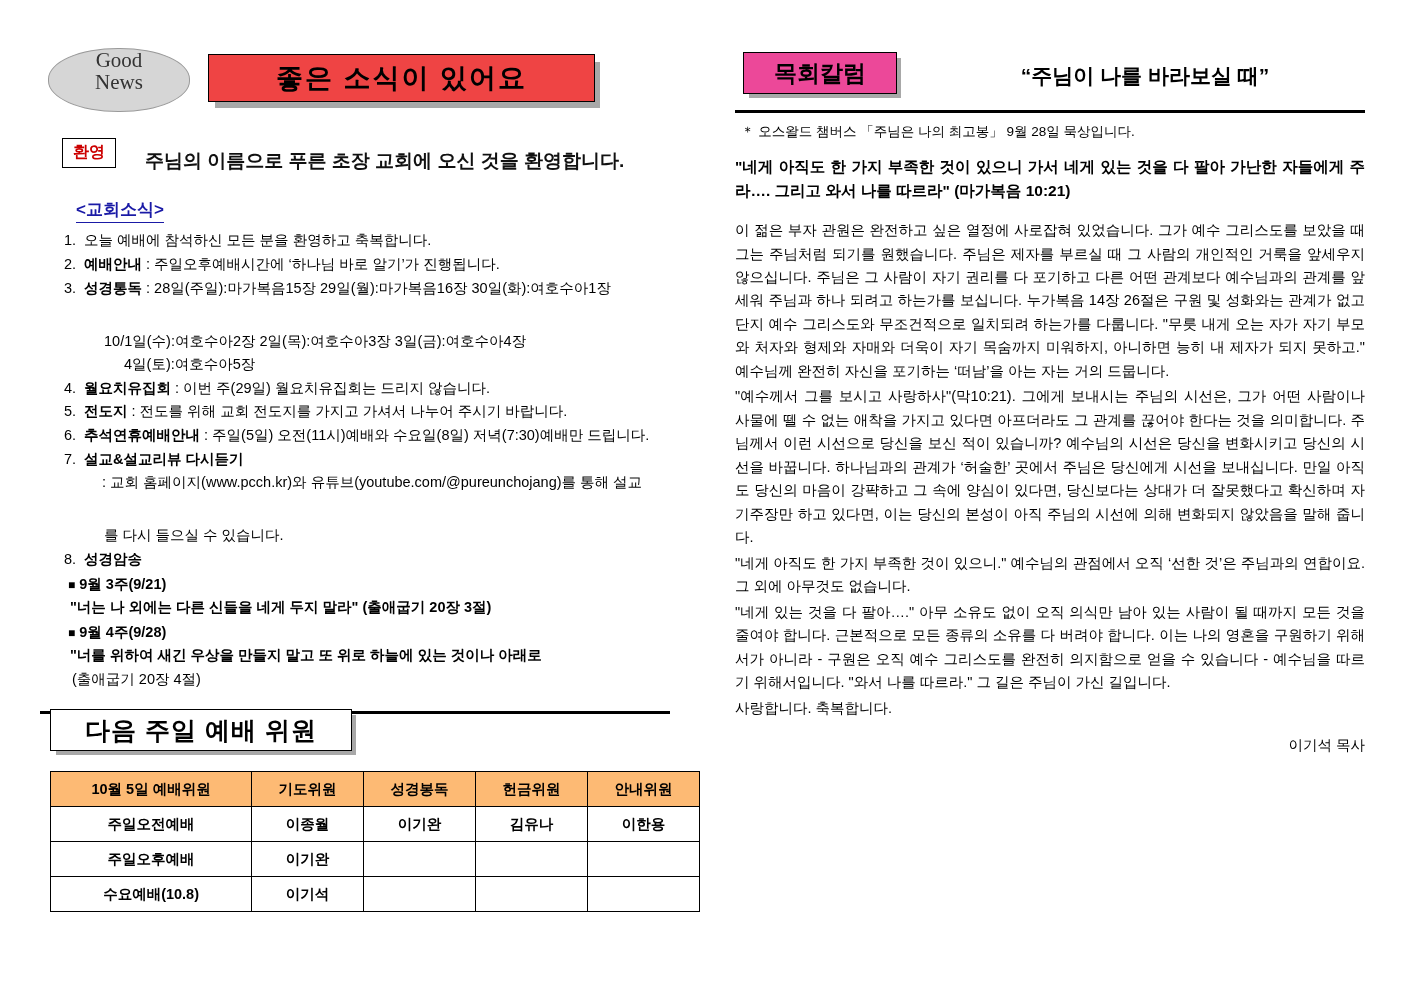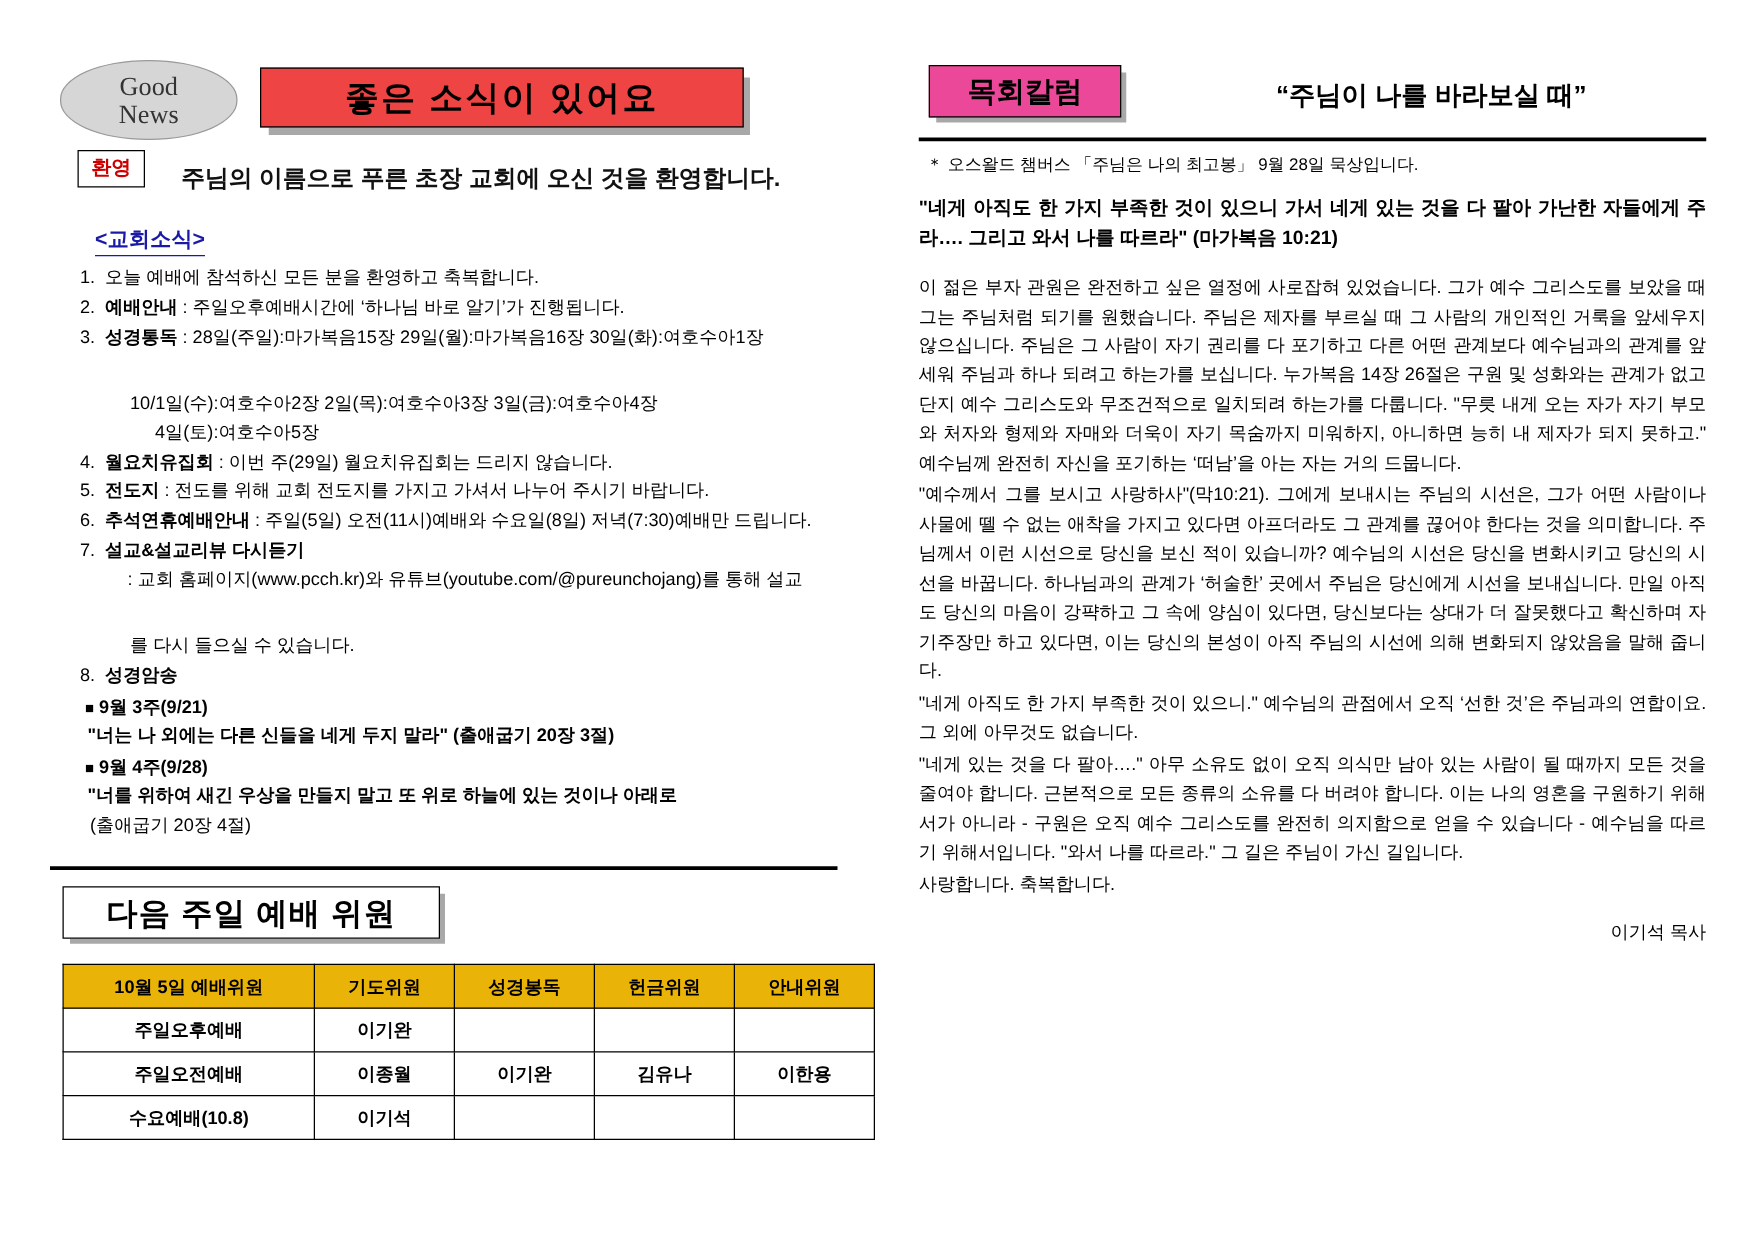--- a/index.html
+++ b/index.html
@@ -15,34 +15,34 @@
 
   
   .left{position:absolute;left:40px;top:40px;width:660px;}
   .right{position:absolute;left:735px;top:50px;width:630px;}
 
   
   .gn-wrap{position:relative;height:78px;}
   .gn-oval{
     position:absolute;left:8px;top:8px;width:140px;height:62px;
     background:#d6d6d6;border:1px solid #9a9a9a;border-radius:70px/31px;
-    display:flex;flex-direction:column;align-items:center;justify-content:center;
+    display:flex;flex-direction:column;align-items:center;
     font-family:"Liberation Serif", serif;font-size:21px;color:#333;line-height:1.05;
   }
   .banner-shadow{
     position:absolute;left:175px;top:22px;width:385px;height:46px;background:#a8a8a8;
   }
   .banner{
     position:absolute;left:168px;top:14px;width:385px;height:46px;
     background:#ef4444;border:1px solid #000;
     display:flex;align-items:center;justify-content:center;
     font-size:27px;font-weight:bold;letter-spacing:2px;
   }
 
-  .welcome-row{position:relative;height:46px;margin-top:2px;}
+  .welcome-row{position:relative;height:46px;margin-top:20px;}
   .welcome-badge{
     position:absolute;left:22px;top:0;padding:3px 10px 4px 10px;
     border:1px solid #000;background:#fff;color:#cc0000;font-weight:bold;font-size:16px;
   }
   .welcome-text{
     position:absolute;left:105px;top:10px;font-size:19px;font-weight:bold;color:#111;
   }
 
   .notice-title{
     margin-top:14px;margin-left:36px;font-size:17px;color:#1a1aa6;font-weight:bold;
@@ -66,21 +66,21 @@
   .lower-title-wrap{position:relative;height:52px;}
   .lt-shadow{position:absolute;left:16px;top:10px;width:300px;height:40px;background:#a8a8a8;}
   .lt-box{
     position:absolute;left:10px;top:4px;width:300px;height:40px;background:#fff;border:1px solid #000;
     display:flex;align-items:center;justify-content:center;font-size:25px;font-weight:bold;letter-spacing:1px;
   }
   table.duty{border-collapse:collapse;margin-top:14px;margin-left:10px;font-size:14.5px;}
   table.duty td,table.duty th{
     border:1px solid #000;height:34px;text-align:center;font-weight:bold;padding:0 6px;
   }
-  table.duty th{background:#eab308;}
+  table.duty th{background:#fdba74;}
   .col0{width:190px;}
   .colx{width:100px;}
 
   
   .col-head{position:relative;height:58px;}
   .ch-shadow{position:absolute;left:14px;top:8px;width:152px;height:40px;background:#a8a8a8;}
   .ch-box{
     position:absolute;left:8px;top:2px;width:152px;height:40px;background:#ec4899;border:1px solid #000;
     display:flex;align-items:center;justify-content:center;font-size:23px;font-weight:bold;
   }
@@ -185,32 +185,32 @@
     <table class="duty">
       <tbody>
           <tr>
         <th class="col0">10월 5일 예배위원</th>
         <th class="colx">기도위원</th>
         <th class="colx">성경봉독</th>
         <th class="colx">헌금위원</th>
         <th class="colx">안내위원</th>
       </tr>
       <tr>
-        <td>주일오후예배</td>
-        <td>이기완</td>
-        <td></td>
-        <td></td>
-        <td></td>
-      </tr>
-      <tr>
         <td>주일오전예배</td>
         <td>이종월</td>
         <td>이기완</td>
         <td>김유나</td>
         <td>이한용</td>
+      </tr>
+      <tr>
+        <td>주일오후예배</td>
+        <td>이기완</td>
+        <td></td>
+        <td></td>
+        <td></td>
       </tr>
       <tr>
         <td>수요예배(10.8)</td>
         <td>이기석</td>
         <td></td>
         <td></td>
         <td></td>
       </tr>
     </tbody>
       </table>

